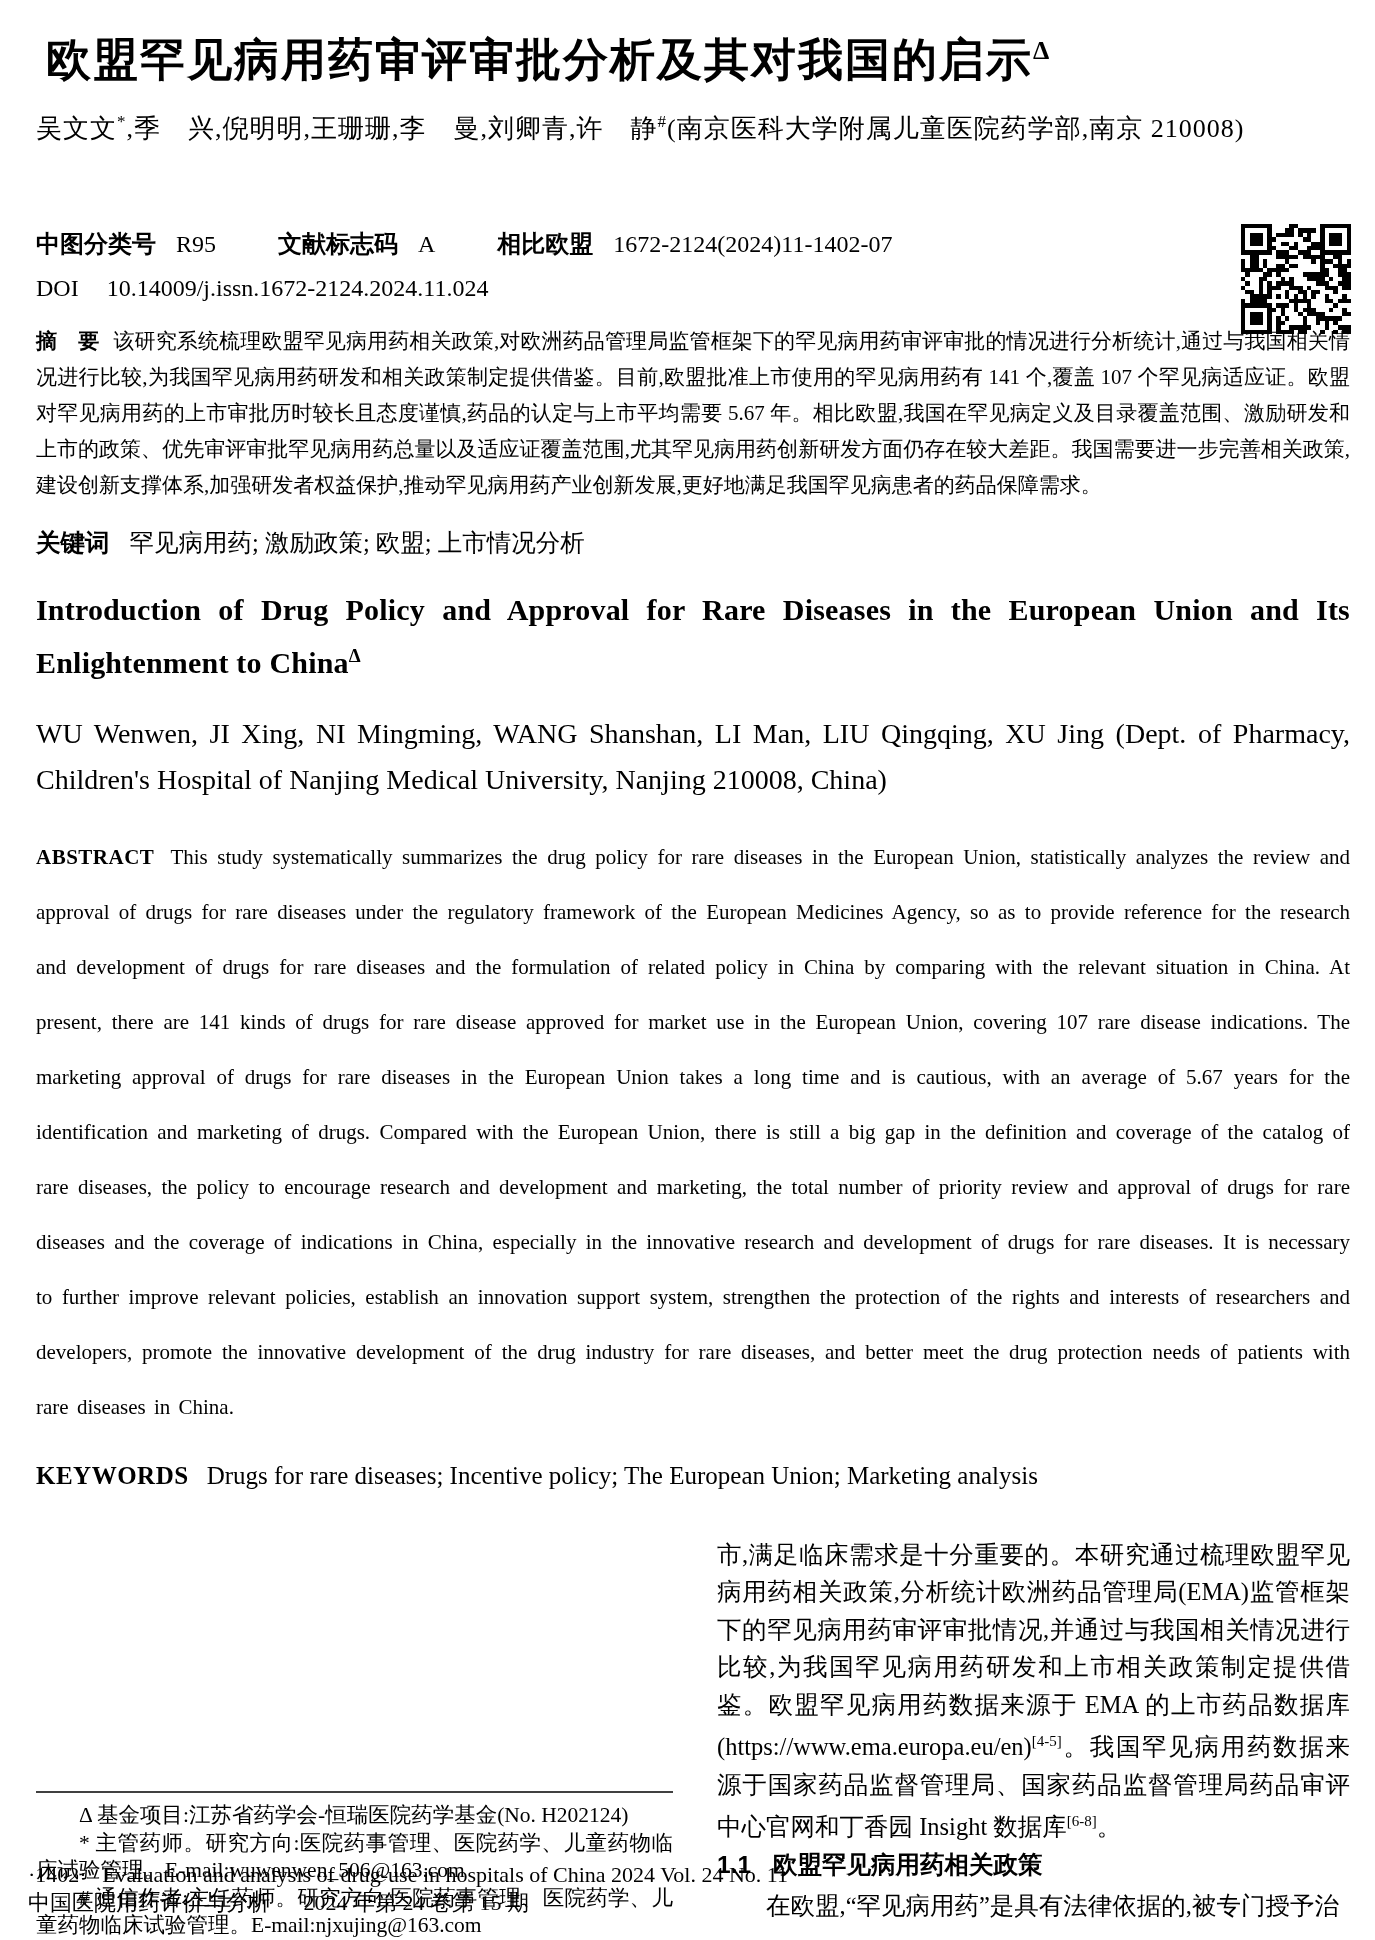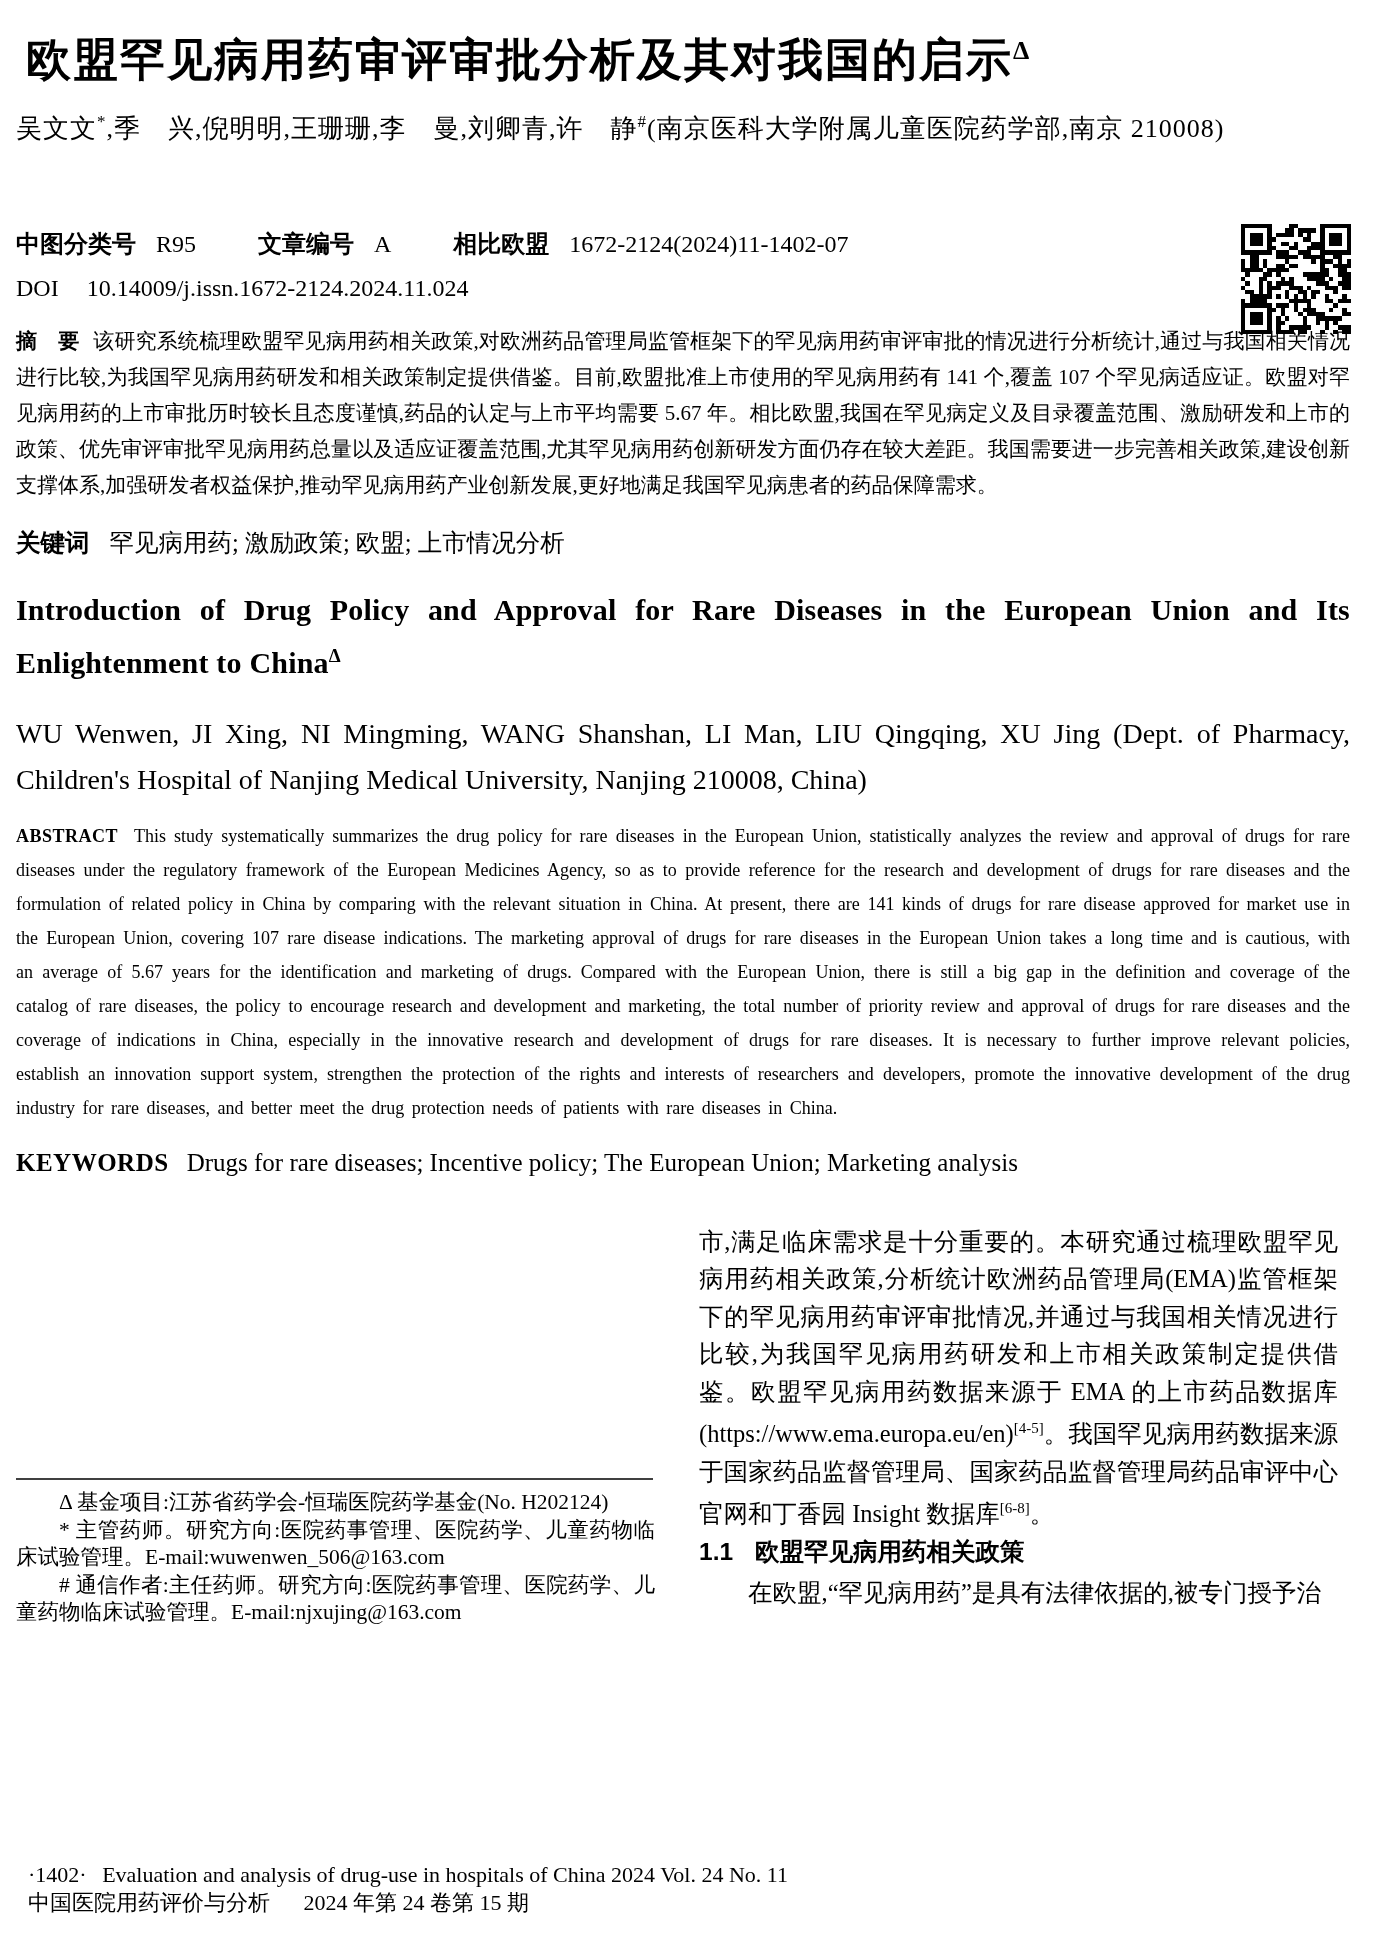--- a/index.html
+++ b/index.html
@@ -4,21 +4,21 @@
 <style>
   html,body{margin:0;padding:0;background:#888;}
   .page{
     position:relative;
     width:1375px;height:1940px;
     margin:0 auto;
     background:#ffffff;
     color:#000;
     font-family:"Liberation Serif","DejaVu Serif",serif;
     box-sizing:border-box;
-    padding:24px 25px 0 16px;
+    padding:24px 25px 0 36px;
     overflow:hidden;
   }
   .sans{font-family:"Liberation Sans","DejaVu Sans",sans-serif;}
 
   
   .cn-title{
     margin:8px 0 0 10px;
     font-size:45px;
     font-weight:700;
     letter-spacing:2px;
@@ -77,23 +77,23 @@
     letter-spacing:0.2px;
   }
   .en-title sup{font-size:19px;}
   .en-authors{
     margin-top:2px;
     font-size:28px;
     line-height:46px;
     text-align:justify;
   }
   .abstract-en{
-    margin-top:16px;
-    font-size:18px;
-    line-height:34px;
+    margin-top:27px;
+    font-size:21px;
+    line-height:55px;
     text-align:justify;
     word-spacing:3px;
   }
   .abstract-en .lbl{font-weight:700;margin-right:16px;letter-spacing:0.5px;}
   .kw-en{
     font-size:25px;
     line-height:40px;
     margin-top:1px;
   }
   .kw-en .lbl{font-weight:700;margin-right:18px;letter-spacing:0.5px;}
@@ -161,21 +161,21 @@
 
 <div class="page">
 
   <h1 class="cn-title"><span>欧盟罕见病用药审评审批分析及其对我国的启示</span><sup>Δ</sup></h1>
 
   <div class="cn-authors"><span>吴文文</span><sup>*</sup><span>,季　兴,倪明明,王珊珊,李　曼,刘卿青,许　静</span><sup>#</sup><span>(南京医科大学附属儿童医院药学部,南京 210008)</span></div>
 
   <div class="meta-row sans">
     <span class="lbl sans">中图分类号</span>
     <span class="val" style="font-family:'Liberation Serif',serif">R95</span>
-    <span class="lbl sans">文章编号</span>
+    <span class="lbl sans">文献标志码</span>
     <span class="val" style="font-family:'Liberation Serif',serif">A</span>
     <span class="lbl sans">相比欧盟</span>
     <span class="val" style="font-family:'Liberation Serif',serif">1672-2124(2024)11-1402-07</span>
   </div>
   <div class="doi-row">
     <span class="doi-lbl">DOI</span>
     <span>10.14009/j.issn.1672-2124.2024.11.024</span>
   </div>
 
   <div class="qr"><svg viewBox="0 0 25 25" xmlns="http://www.w3.org/2000/svg" fill="#000">

